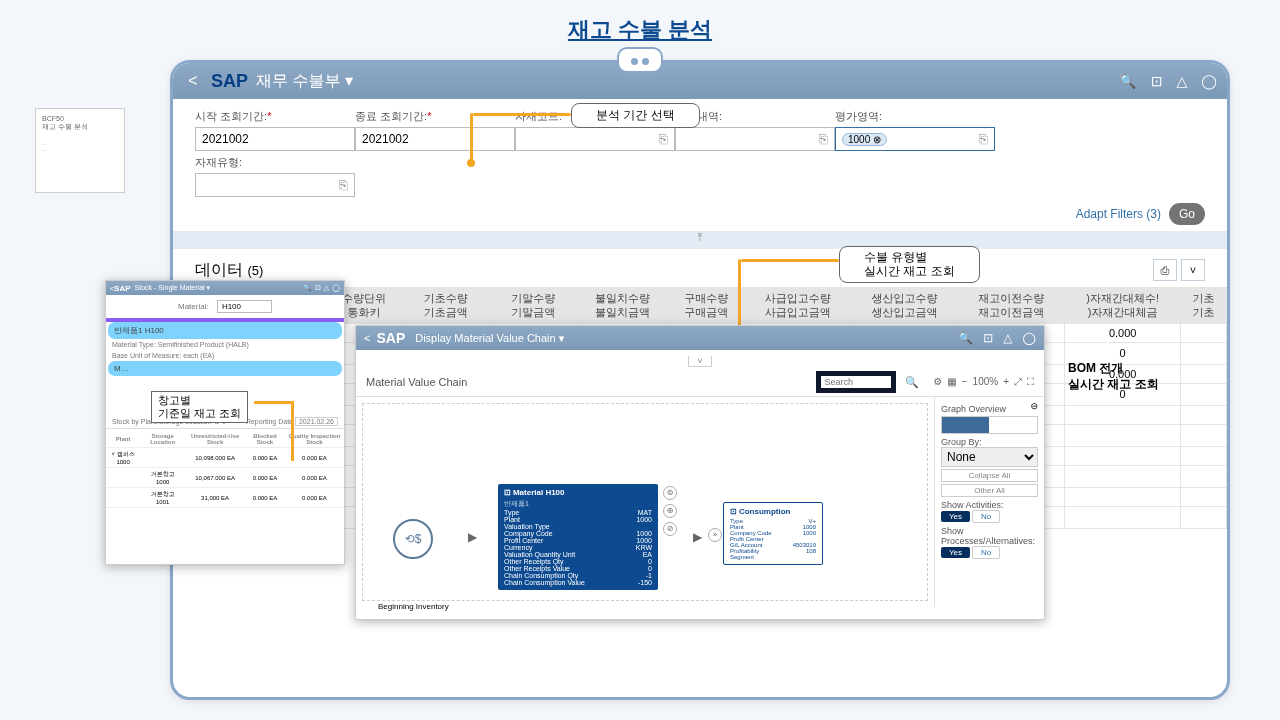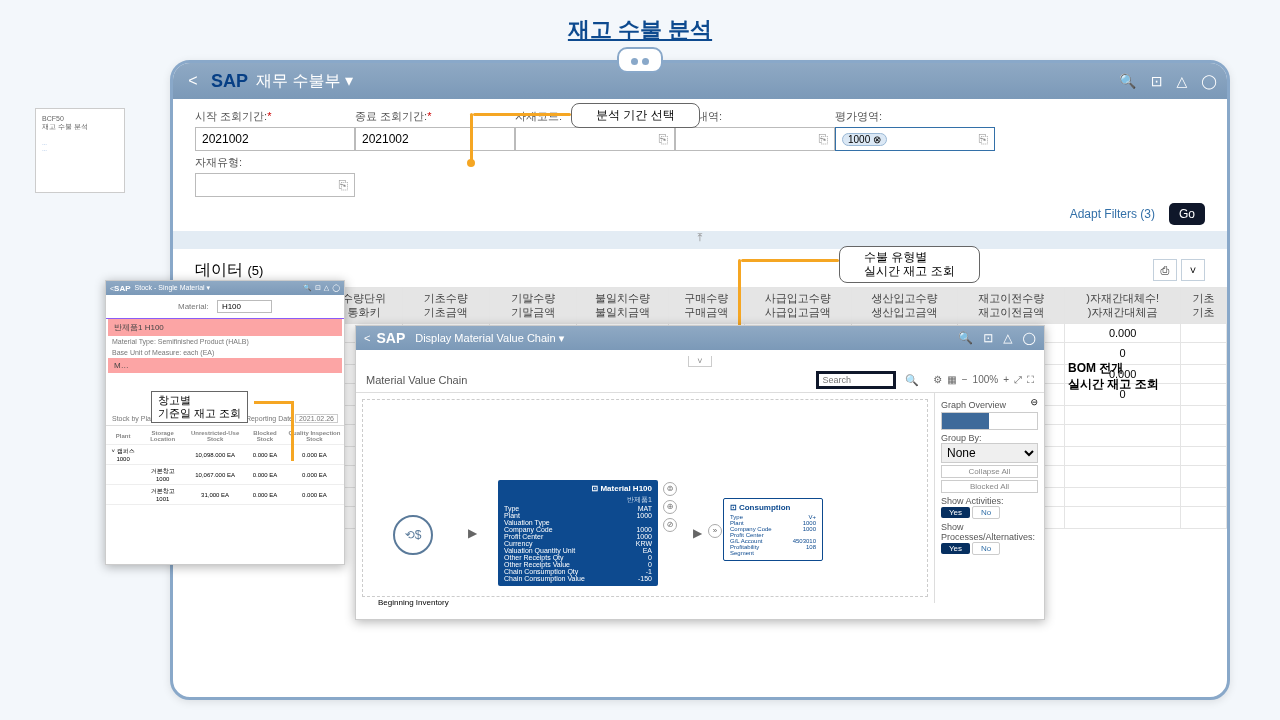--- a/index.html
+++ b/index.html
@@ -25,23 +25,23 @@
 .callout-dot { position: absolute; width: 8px; height: 8px; background: #f5a623; border-radius: 50%; z-index: 41; }
 
 .filter-row { display: flex; padding: 10px 22px 0; flex-wrap: wrap; }
 .filter-group { display: flex; flex-direction: column; }
 .filter-label { font-size: 11px; color: #555; margin-bottom: 3px; }
 .filter-label .req { color: #c00; }
 .filter-input { width: 160px; height: 24px; border: 1px solid #bbb; padding: 0 6px; font-size: 12px; display: flex; align-items: center; justify-content: space-between; background: #fff; }
 .filter-input .token { background: #dbe8f5; border: 1px solid #9ab8d5; border-radius: 8px; padding: 0 5px; font-size: 10px; }
 .filter-input .vh { color: #888; font-size: 12px; }
 
-.filter-bar-actions { display: flex; justify-content: flex-end; align-items: center; padding: 6px 22px; gap: 14px; }
+.filter-bar-actions { display: flex; justify-content: flex-end; align-items: center; padding: 6px 22px; gap: 8px; }
 .adapt-link { color: #3370a8; font-size: 12px; cursor: pointer; }
-.go-btn { background: #0f172a; color: #fff; border: none; padding: 4px 10px; border-radius: 5px; font-size: 12px; cursor: pointer; }
+.go-btn { background: #737373; color: #fff; border: none; padding: 4px 10px; border-radius: 11px; font-size: 12px; cursor: pointer; }
 
 .pin-bar { height: 18px; background: #e3ecf4; text-align: center; font-size: 11px; color: #888; }
 
 .data-title { padding: 10px 22px 6px; font-size: 16px; display: flex; align-items: center; justify-content: space-between; }
 .data-title .count { font-size: 13px; }
 .data-toolbar { display: flex; gap: 4px; }
 .data-toolbar button { width: 24px; height: 22px; border: 1px solid #c3d0dc; background: #fff; cursor: pointer; font-size: 11px; }
 
 table.datatable { width: 100%; border-collapse: collapse; font-size: 11px; }
 table.datatable th, table.datatable td { border: 1px solid #e4e4e4; padding: 3px 5px; text-align: center; }
@@ -49,47 +49,47 @@
 table.datatable td { height: 18px; }
 
 
 .popup1 { position: absolute; left: 105px; top: 280px; width: 240px; height: 285px; background: #fff; border: 1px solid #ccc; box-shadow: 0 2px 10px rgba(0,0,0,0.3); z-index: 100; font-size: 8px; }
 .popup1 .bar { height: 14px; background: linear-gradient(#8fa9c4,#7b99b8); display: flex; align-items: center; padding: 0 4px; color: #fff; font-size: 7px; }
 .popup1 .bar .logo { font-size: 8px; font-weight: bold; margin-right: 4px; }
 .popup1 .bar .icons { margin-left: auto; display: flex; gap: 3px; font-size: 7px; }
 .popup1 .section { padding: 4px 8px; }
 .popup1 .material-label { color: #777; margin-right: 6px; }
 .popup1 .material-box { display: inline-block; border: 1px solid #bbb; padding: 1px 30px 1px 4px; background: #fff; }
-.popup1 .header-box { background: #fca5a5; padding: 3px 6px; font-size: 8px; color: #444; margin: 0 2px; }
+.popup1 .header-box { background: #7dd3fc; padding: 3px 6px; font-size: 8px; color: #444; margin: 0 2px; border-radius: 7px; }
 .popup1 .subhead { font-size: 7px; color: #777; padding: 2px 6px; }
 .popup1 .stock-table { width: 100%; font-size: 6px; border-collapse: collapse; margin-top: 2px; }
 .popup1 .stock-table th, .popup1 .stock-table td { border-bottom: 1px solid #eee; padding: 2px 3px; text-align: center; }
 .popup1 .stock-table th { color: #888; }
 
 
 .popup2 { position: absolute; left: 355px; top: 325px; width: 690px; height: 295px; background: #fff; border: 1px solid #ccc; box-shadow: 0 2px 10px rgba(0,0,0,0.3); z-index: 200; }
 .popup2 .bar { height: 24px; background: linear-gradient(#8fa9c4,#7b99b8); display: flex; align-items: center; padding: 0 8px; color: #fff; font-size: 11px; }
 .popup2 .bar .back { margin-right: 6px; cursor: pointer; }
 .popup2 .bar .logo { font-weight: bold; margin-right: 10px; font-size: 14px; }
 .popup2 .bar .title { font-size: 11px; }
 .popup2 .bar .icons { margin-left: auto; display: flex; gap: 10px; font-size: 12px; }
 .popup2 .variant { padding: 6px 10px; display: flex; justify-content: space-between; align-items: center; font-size: 12px; }
 .popup2 .chain-title { padding: 3px 10px; font-size: 11px; color: #555; display: flex; align-items: center; gap: 10px; border-bottom: 1px solid #ddd; }
-.popup2 .chain-title .search { margin-left: auto; border: 3px solid #0f172a; padding: 1px 4px; width: 80px; font-size: 9px; }
+.popup2 .chain-title .search { margin-left: auto; border: 5px solid #0f172a; padding: 1px 4px; width: 80px; font-size: 9px; }
 .popup2 .chain-toolbar { margin-left: 4px; display: flex; gap: 5px; font-size: 10px; color: #666; }
 .popup2 .chain-body { display: flex; height: 210px; }
 .popup2 .canvas { flex: 1; border: 1px dashed #ccc; margin: 6px; position: relative; background: #fff; }
 .popup2 .side-panel { width: 110px; border-left: 1px solid #ddd; padding: 4px 6px; font-size: 9px; }
 .popup2 .side-panel .label { color: #555; margin-top: 3px; font-size: 9px; }
 .popup2 .pill { display: inline-block; background: #062f60; color: #fff; padding: 1px 8px; border-radius: 2px; font-size: 8px; margin-right: 2px; }
 .popup2 .pill.alt { background: #fff; color: #3370a8; border: 1px solid #ccc; }
 .popup2 .node-circle { position: absolute; left: 30px; top: 115px; width: 40px; height: 40px; border: 2px solid #5a7a9a; border-radius: 50%; display: flex; align-items: center; justify-content: center; font-size: 12px; color: #5a7a9a; }
 .popup2 .node-label { position: absolute; left: 15px; top: 158px; font-size: 8px; margin-top: 40px; }
 .popup2 .node-card { position: absolute; background: #0d4a8f; color: #fff; font-size: 7px; padding: 4px 6px; border-radius: 2px; }
-.popup2 .node-card.mat { left: 135px; top: 80px; width: 160px; text-align: right; }
+.popup2 .node-card.mat { left: 135px; top: 80px; width: 160px; }
 .popup2 .node-card.cons { left: 360px; top: 98px; width: 100px; background: #fff; color: #0d4a8f; border: 1px solid #0d4a8f; }
 .popup2 .node-card .h { font-weight: bold; font-size: 8px; margin-bottom: 2px; }
 .popup2 .node-card .row { display: flex; justify-content: space-between; }
 .popup2 .side-btn { position: absolute; width: 14px; height: 14px; border: 1px solid #aaa; border-radius: 50%; background: #fff; font-size: 8px; text-align: center; line-height: 12px; color: #666; }
 .popup2 .arrow { position: absolute; font-size: 12px; color: #666; }
 .select { border: 1px solid #ccc; width: 100%; font-size: 12px; padding: 1px; }
 .mini-btn { border: 1px solid #ccc; background: #fff; font-size: 8px; width: 100%; padding: 1px; margin-top: 2px; color: #888; }
 </style>
 </head>
 <body>
@@ -364,21 +364,21 @@
     <span>&lt;</span>
     <span class="logo">SAP</span>
     <span>Stock - Single Material ▾</span>
     <div class="icons">
         <span>🔍</span>
         <span>⊡</span>
         <span>△</span>
         <span>◯</span>
       </div>
   </div>
-  <div class="section" style="text-align:center; border-bottom:1px solid #8b5cf6; padding:5px;">
+  <div class="section" style="text-align:center; border-bottom:4px solid #8b5cf6; padding:5px;">
     <span class="material-label">Material:</span>
     <span class="material-box">H100</span>
   </div>
   <div class="header-box">반제품1 H100</div>
   <div class="subhead">Material Type: Semifinished Product (HALB)</div>
   <div class="subhead">Base Unit of Measure: each (EA)</div>
   <div class="header-box" style="display:flex; justify-content:space-between;">
     <span>M…</span>
   </div>
 
@@ -551,20 +551,20 @@
     </div>
     <div class="side-panel">
       <div style="display:flex; justify-content:space-between;">
           <span class="label">Graph Overview</span>
           <span>⊖</span>
         </div>
       <div style="border:1px solid #ccc; height:18px; margin:2px 0; background:linear-gradient(90deg,#3e6a9a 50%, #fff 50%);"></div>
       <div class="label">Group By:</div>
       <select class="select"><option>None</option></select>
       <button class="mini-btn">Collapse All</button>
-      <button class="mini-btn">Blocked All</button>
+      <button class="mini-btn">Other All</button>
       <div class="label">Show Activities:</div>
       <div><span class="pill">Yes</span><span class="pill alt">No</span></div>
       <div class="label">Show Processes/Alternatives:</div>
       <div><span class="pill">Yes</span><span class="pill alt">No</span></div>
     </div>
   </div>
 </div>
 
 </body></html>

